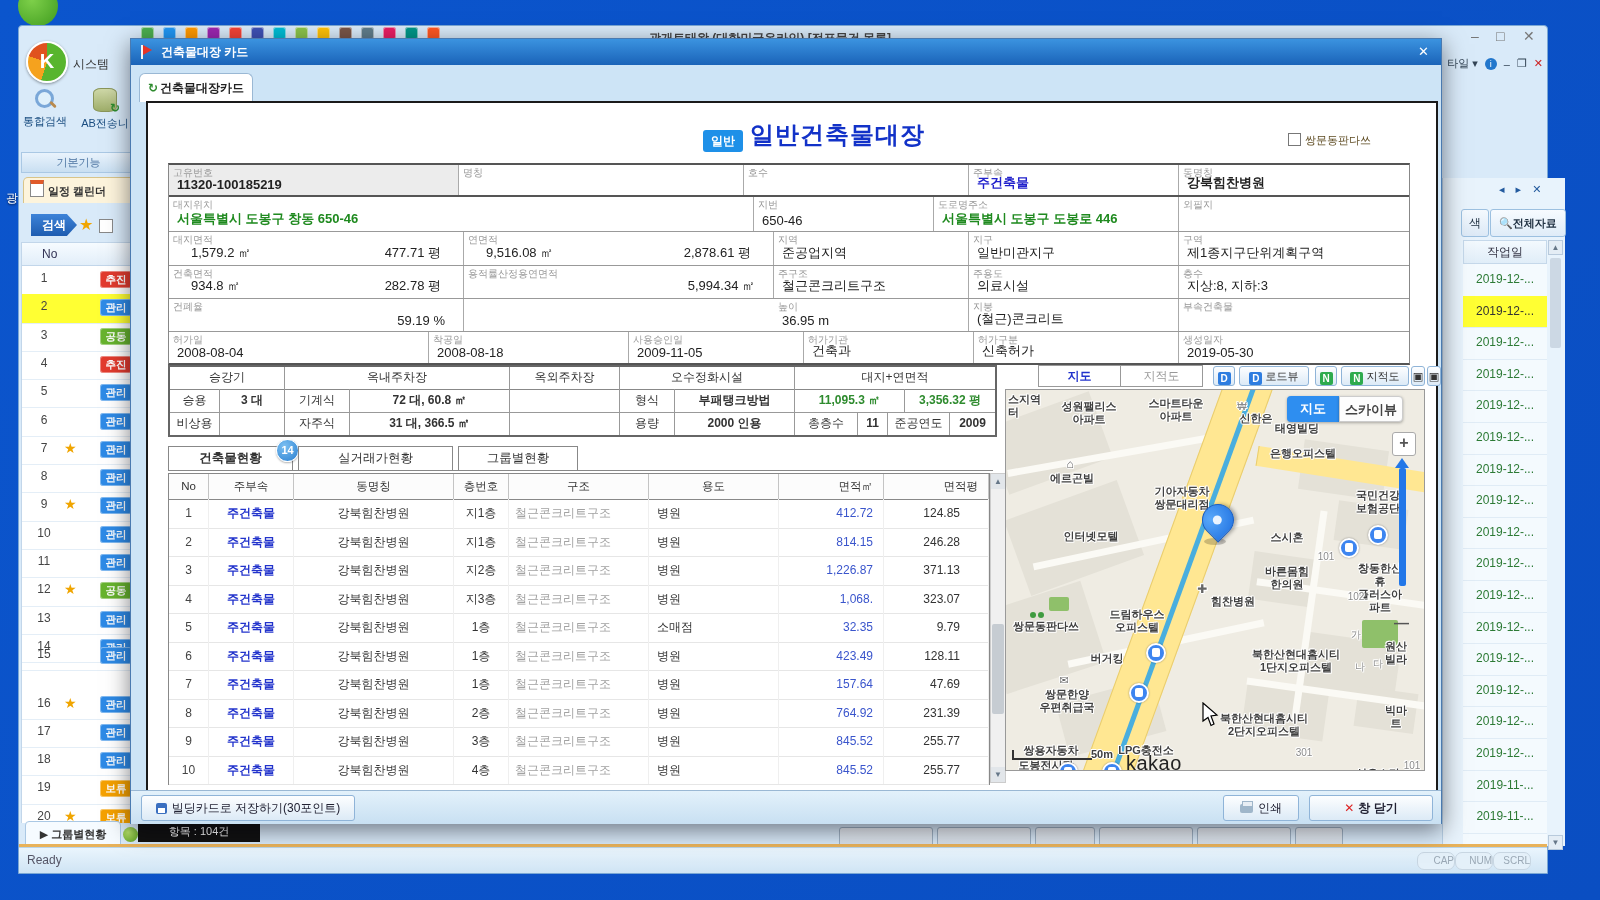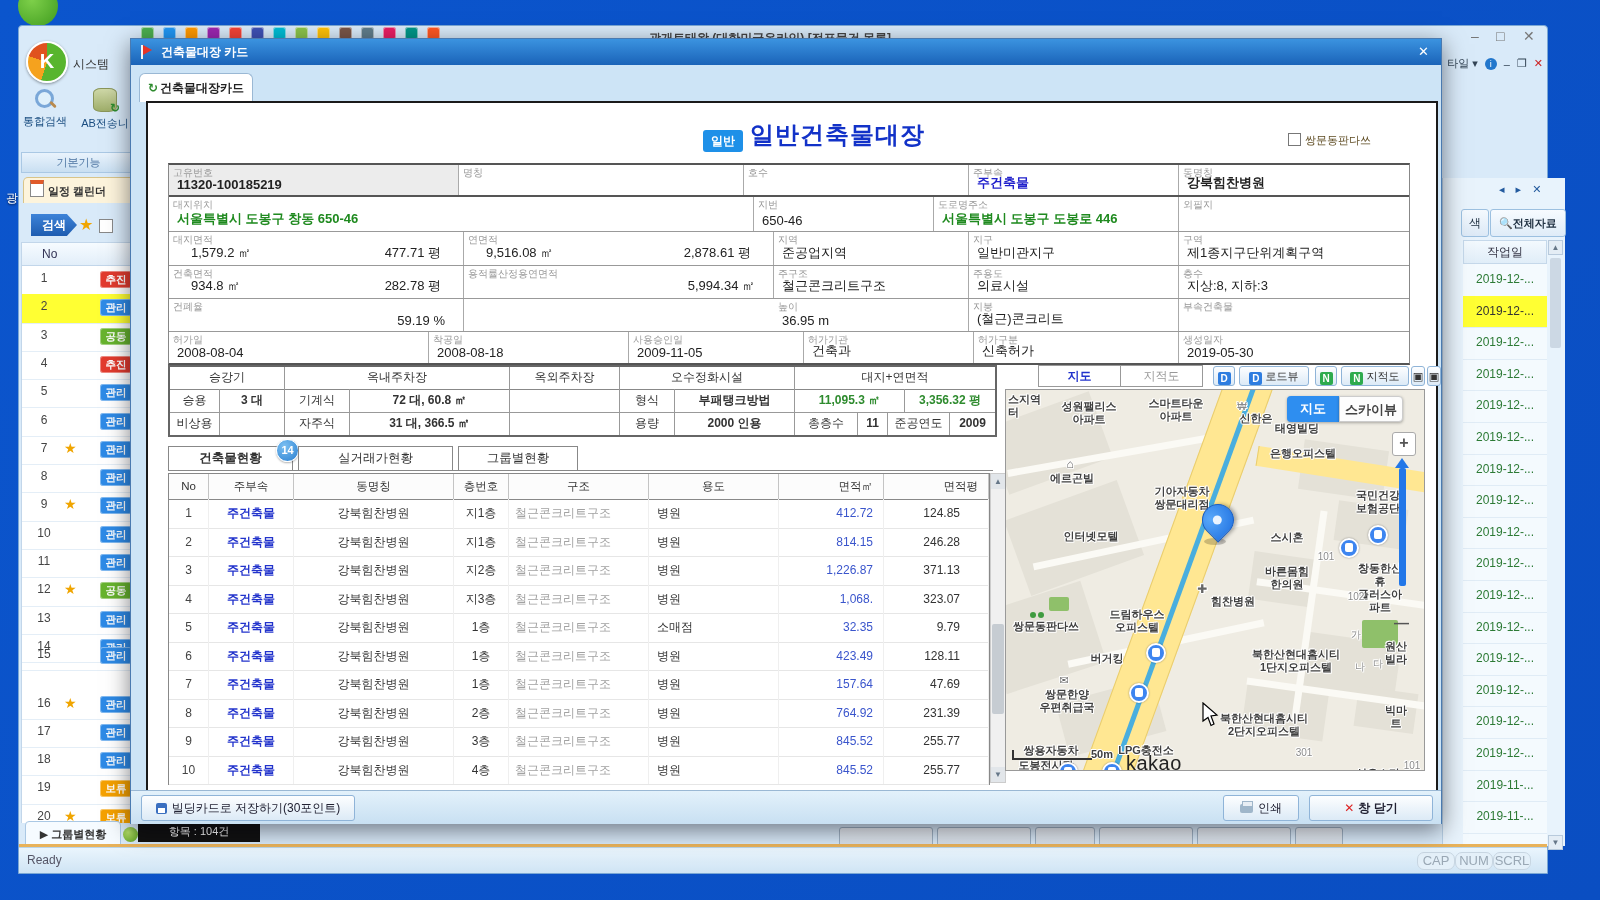--- a/index.html
+++ b/index.html
@@ -59,21 +59,21 @@
   .count-badge{position:absolute;left:119px;top:795px;width:122px;height:21px;background:#111;color:#fff;
     font-size:11px;text-align:center;line-height:21px;}
   .blur-btn{position:absolute;top:801px;height:22px;background:linear-gradient(#eef3f8,#cfd9e4);border:1px solid #9fb2c4;border-radius:3px;}
   .bg-close{position:absolute;left:1427px;top:805px;width:97px;height:30px;background:linear-gradient(#fbfdff,#dde9f4);
     border:1px solid #9ab8d4;border-radius:3px;font-size:12px;font-weight:bold;color:#333;text-align:center;line-height:30px;}
   .bg-close b{color:#d22;margin-right:4px;}
   .orange-line{position:absolute;left:0;top:818px;width:1528px;height:3px;background:#e8b25a;}
   .statusbar{position:absolute;left:0;top:821px;width:1528px;height:25px;background:linear-gradient(#eaf5fd,#cfe4f4);
     border-top:1px solid #b8d4ea;font-size:12px;color:#556;}
   .statusbar .ready{position:absolute;left:8px;top:5px;}
-  .skey{position:absolute;top:4px;width:36px;height:16px;text-align:center;font-size:13px;color:#9aa8b5;
+  .skey{position:absolute;top:4px;width:36px;height:16px;text-align:right;font-size:10px;color:#9aa8b5;
     border:1px solid #c8d6e2;border-radius:7px;background:#e4f0f9;line-height:16px;}
   
   .rpanel{position:absolute;left:1423px;top:152px;width:122px;height:668px;background:#e8f3fc;border-left:1px solid #b8d0e6;}
   .rp-nav{position:absolute;left:56px;top:5px;font-size:11px;color:#235a9e;letter-spacing:4px;font-weight:bold;}
   .rp-btn1{position:absolute;left:18px;top:31px;width:26px;height:26px;background:linear-gradient(#f4f9fe,#dce9f6);
     border:1px solid #9cc0e0;border-radius:3px;font-size:12px;text-align:center;line-height:26px;color:#234;}
   .rp-btn2{position:absolute;left:47px;top:31px;width:74px;height:26px;background:linear-gradient(#f7fbff,#dfecf8);
     border:1px solid #9cc0e0;border-radius:3px;font-size:11px;font-weight:bold;color:#234;line-height:26px;text-align:center;}
   .rp-head{position:absolute;left:20px;top:62px;width:84px;height:24px;background:linear-gradient(#f3f9fe,#e0edf8);
     border:1px solid #c5d8ea;box-sizing:border-box;text-align:center;line-height:22px;font-size:12px;color:#334;}

